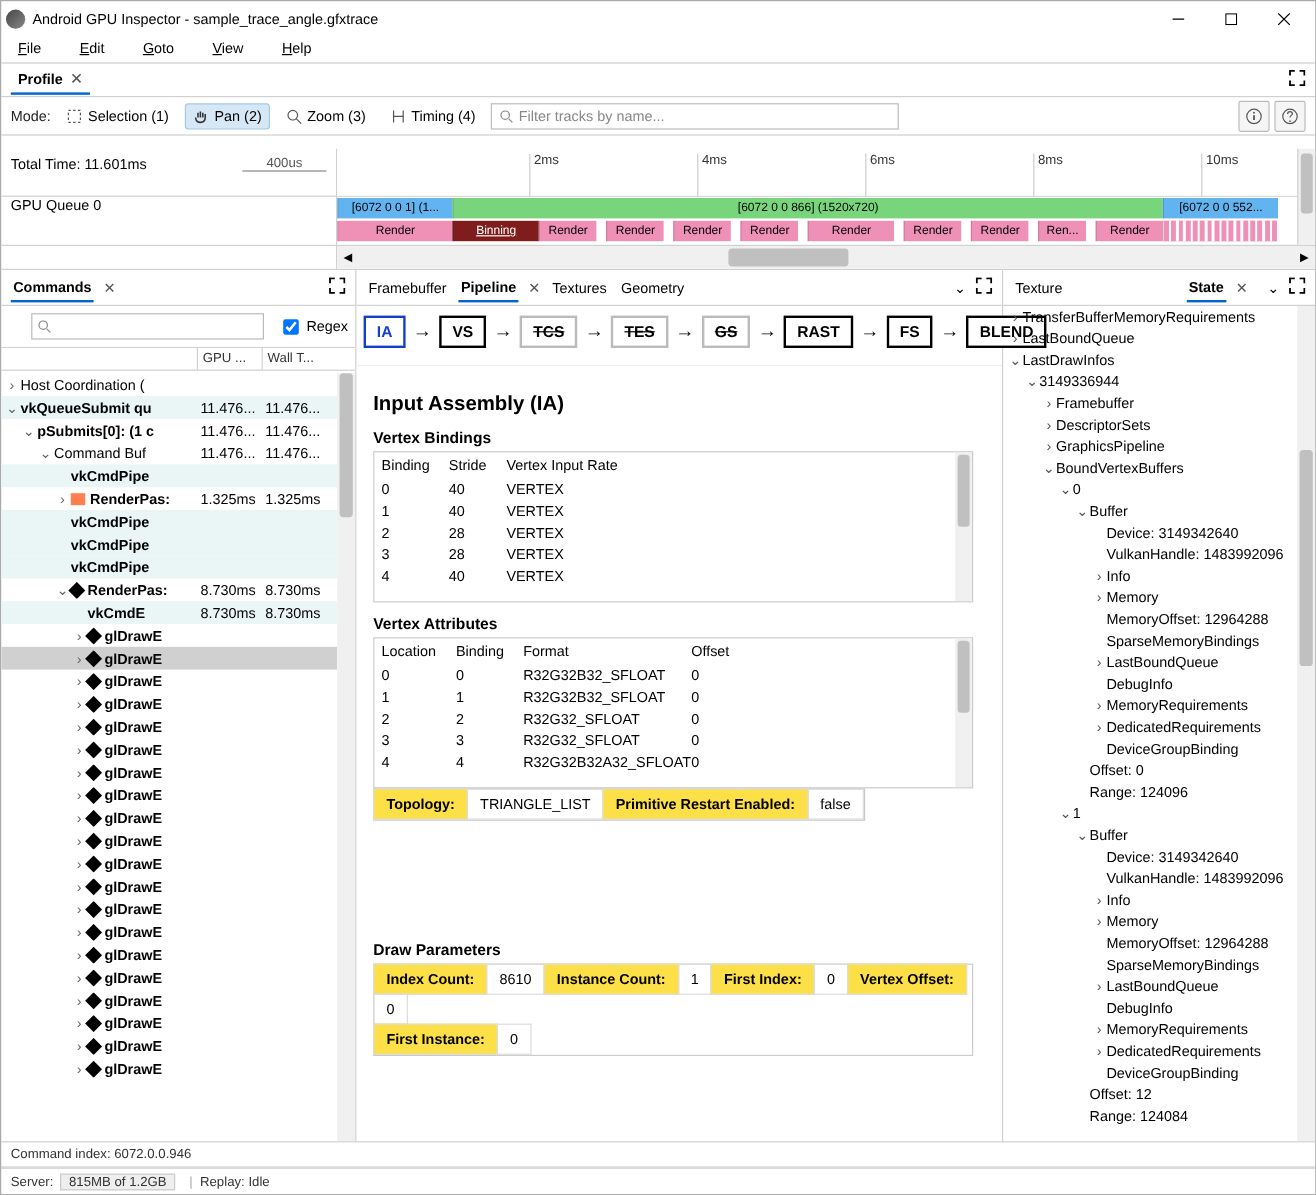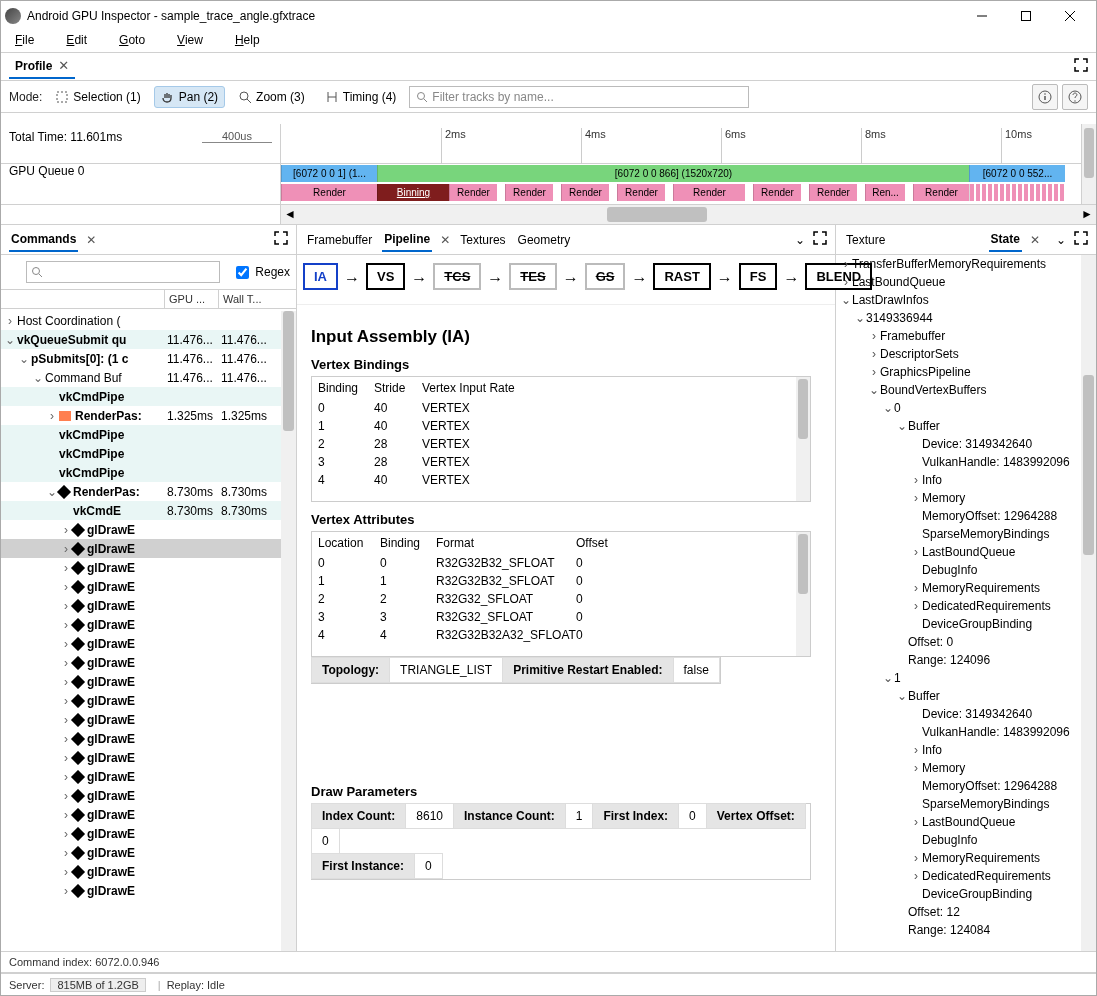--- a/index.html
+++ b/index.html
@@ -106,21 +106,21 @@
   h3.sub{font-size:13px; font-weight:700; margin:10px 0 4px 0;}
   .dtable { border:1px solid #ccc; width:100%; max-width:500px; position:relative;}
   .dtable .dhead{display:flex; font-size:12px; padding:4px 6px;}
   .dtable .drow{display:flex; font-size:12px; padding:2px 6px;}
   .dtable.vb .col0{width:56px;} .dtable.vb .col1{width:48px;} .dtable.vb .col2{flex:1;}
   .dtable.va .col0{width:62px;} .dtable.va .col1{width:56px;} .dtable.va .col2{width:140px;} .dtable.va .col3{flex:1;}
   .dtable .dscroll{position:absolute;right:0;top:0;bottom:0;width:14px;background:#f0f0f0;}
   .dtable .dthumb{position:absolute;left:2px;right:2px;top:2px;height:60px;background:#c0c0c0;border-radius:3px;}
   .kvgrid { display:flex; flex-wrap:wrap; gap:0; border:1px solid #ccc; width:fit-content;}
   .kvgrid .cell{border:1px solid #ddd; padding:5px 10px; margin:-1px 0 0 -1px;}
-  .kvgrid .k{font-weight:600; background:#e5e5e5;}
+  .kvgrid .k{font-weight:600; background:#fde047;}
   
   .rightpanel { width:260px; border-right:none;}
   .state-body { flex:1; overflow:hidden; position:relative; font-size:12px;}
   .tree { position:absolute; left:0; top:0; right:15px; bottom:0; overflow:hidden;}
   .trow { display:flex; align-items:center; height:18px; white-space:nowrap; overflow:hidden; text-overflow:ellipsis;}
   .trow .tchev{width:12px;text-align:center;color:#555;}
   .state-vscroll{position:absolute;right:0;top:0;bottom:0;width:15px;background:#f0f0f0;}
   .state-vthumb{position:absolute;left:2px;right:2px;top:120px;height:180px;background:#c0c0c0;border-radius:3px;}
   
   .statusbar { height:22px; border-top:1px solid var(--border); display:flex; align-items:center; padding:0 8px; font-size:11px; color:#333;}

